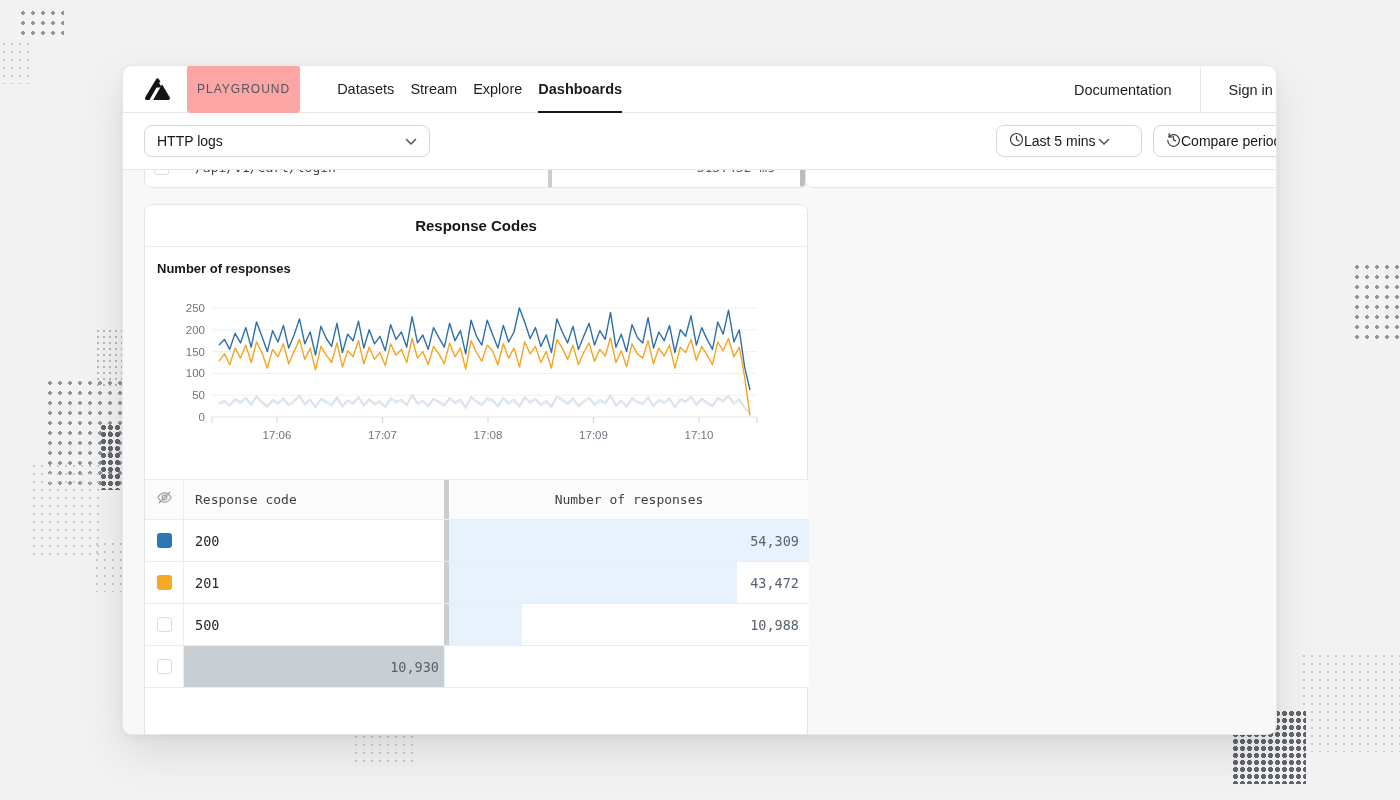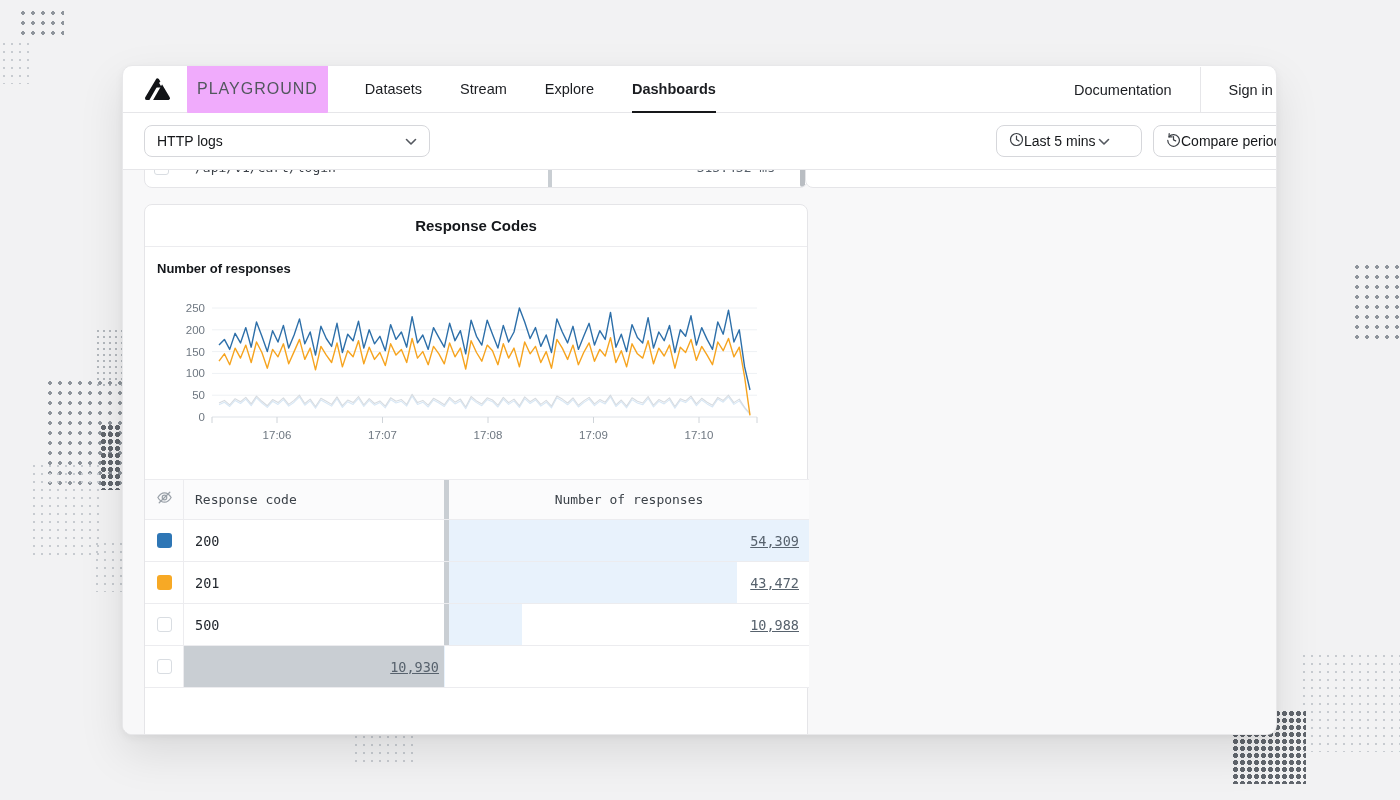--- a/index.html
+++ b/index.html
@@ -21,24 +21,24 @@
     background:#fff; border:1px solid #e8e8ea; border-radius:10px;
     box-shadow:0 18px 45px rgba(0,0,0,.10), 0 3px 8px rgba(0,0,0,.05);
     overflow:hidden; z-index:2;
   }
 
   
   .nav { position:relative; height:47px; border-bottom:1px solid #e6e6e9; display:flex; align-items:stretch; }
   .nav-left { display:flex; align-items:center; padding-left:21px; }
   .logo { width:27px; height:25px; display:flex; align-items:center; }
   .badge {
-    margin-left:16px; background:#f0abfc; color:#52575e; font-size:16px; letter-spacing:1px;
+    margin-left:16px; background:#fca5a5; color:#52575e; font-size:12px; letter-spacing:1px;
     padding:17px 10px; border-radius:4px; font-weight:500;
   }
-  .tabs { display:flex; margin-left:37px; gap:38px; height:47px; }
+  .tabs { display:flex; margin-left:37px; gap:16px; height:47px; }
   .tab { display:flex; align-items:center; font-size:14.5px; color:#1b1d21; cursor:pointer; border-bottom:2px solid transparent; padding-top:1px; }
   .tab.active { font-weight:700; border-bottom:2px solid #17181a; }
   .nav-right { position:absolute; left:951px; top:0; height:47px; display:flex; align-items:center; gap:28px; font-size:14.5px; color:#1b1d21; white-space:nowrap; }
   .nav-vdiv { width:1px; height:46px; background:#e6e6e9; }
 
   
   .toolbar { position:relative; height:57px; border-bottom:1px solid #e6e6e9; background:#fff; }
   .select {
     position:absolute; left:21px; top:12px; width:286px; height:32px;
     border:1px solid #d6d7db; border-radius:8px; background:#fff;
@@ -76,21 +76,21 @@
   .t-row { display:grid; grid-template-columns:39px 260px 5px 360px; border-bottom:1px solid #ececef; }
   .t-head { height:40px; background:#fbfbfc; }
   .t-body-row { height:42px; background:#fff; }
   .c-gutter { display:flex; align-items:center; justify-content:center; border-right:1px solid #ececef; }
   .c-label { display:flex; align-items:center; padding-left:11px; font-size:13px; color:#3c4249; }
   .t-body-row .c-label { color:#22272e; font-size:13.5px; }
   .c-div { background:#c9ced3; }
   .c-value { position:relative; }
   .c-value .hdr { position:absolute; inset:0; display:flex; align-items:center; justify-content:center; font-size:13px; color:#3c4249; }
   .bar { position:absolute; left:0; top:0; bottom:0; background:#e8f2fc; }
-  .val { position:absolute; right:10px; top:0; bottom:0; display:flex; align-items:center; font-size:13.5px; color:#57626d;text-decoration:underline; }
+  .val { position:absolute; right:10px; top:0; bottom:0; display:flex; align-items:center; font-size:13.5px; color:#57626d; }
   .swatch { width:15px; height:15px; border-radius:3px; }
   .swatch.empty { background:#fff; border:1px solid #d9dde2; }
 </style>
 </head>
 <body>
 
 <div class="stage">
 
   <div class="dots dots-med" style="left:18px;  top:8px;   width:46px;  height:30px;"></div>
   <div class="dots dots-light" style="left:0;     top:40px;  width:34px;  height:44px;"></div>

